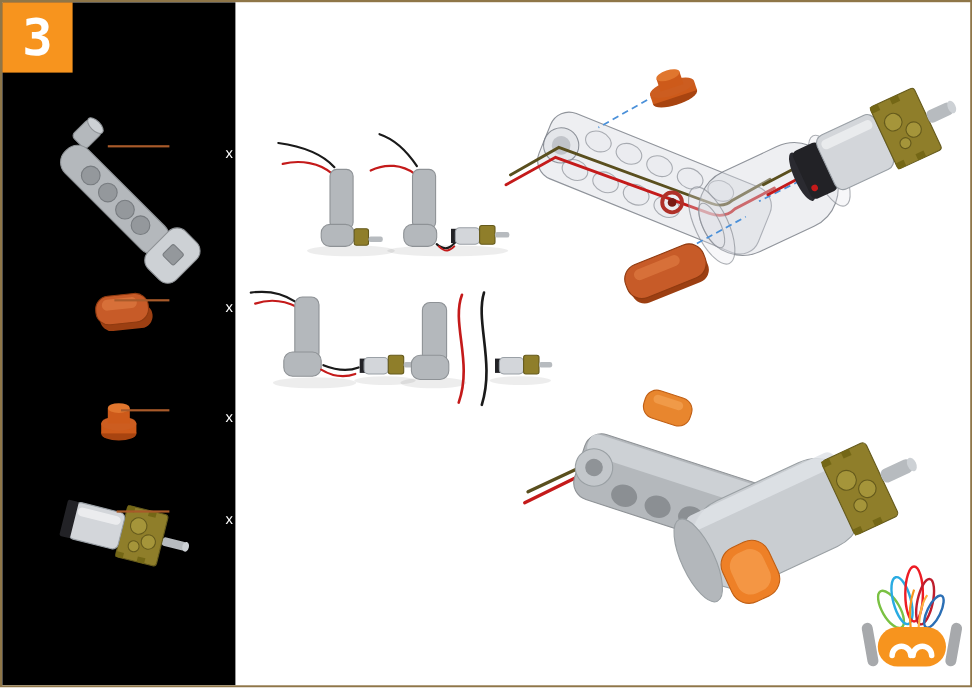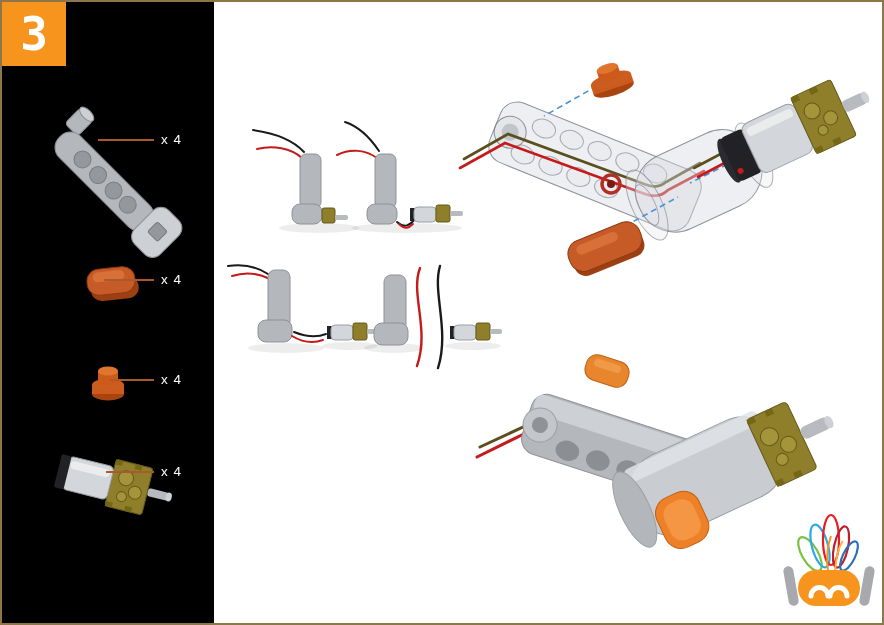--- a/index.html
+++ b/index.html
@@ -15,21 +15,21 @@
   }
   html,body{margin:0;padding:0;background:#fff;}
   .page{position:relative;width:884px;height:625px;background:var(--page-bg);
         border:2px solid var(--page-border);box-sizing:border-box;overflow:hidden;
         font-family:"Liberation Sans",sans-serif;}
   .sidebar{position:absolute;left:0;top:0;width:212px;height:100%;background:var(--sidebar-bg);}
   .step-badge{position:absolute;left:0;top:0;width:64px;height:64px;background:var(--accent);
         color:#fff;display:flex;align-items:center;justify-content:center;
         font-family:"DejaVu Sans Mono",monospace;font-size:46px;font-weight:700;line-height:1;}
   .abs{position:absolute;}
-  .callout{position:absolute;display:flex;align-items:center;}
+  .callout{position:absolute;display:flex;align-items:flex-start;gap:44px;}
   .callout-line{display:block;height:2px;background:var(--callout-line);margin-right:7px;}
   .qty{color:var(--label-text);font-size:13.5px;letter-spacing:1px;white-space:nowrap;}
   svg{overflow:visible;}
   
   .f-beam{fill:var(--beam-gray);} .f-beaml{fill:var(--beam-gray-light);}
   .st-beam{stroke:var(--beam-gray-dark);stroke-width:1;}
   .f-brass{fill:var(--motor-brass);} .st-brass{stroke:var(--motor-brass-dark);stroke-width:1;}
   .f-silver{fill:var(--motor-silver);} .f-mblack{fill:var(--motor-black);}
   .f-orange{fill:var(--part-orange);} .f-oranged{fill:var(--part-orange-dark);}
   .f-peg{fill:var(--peg-orange);}

